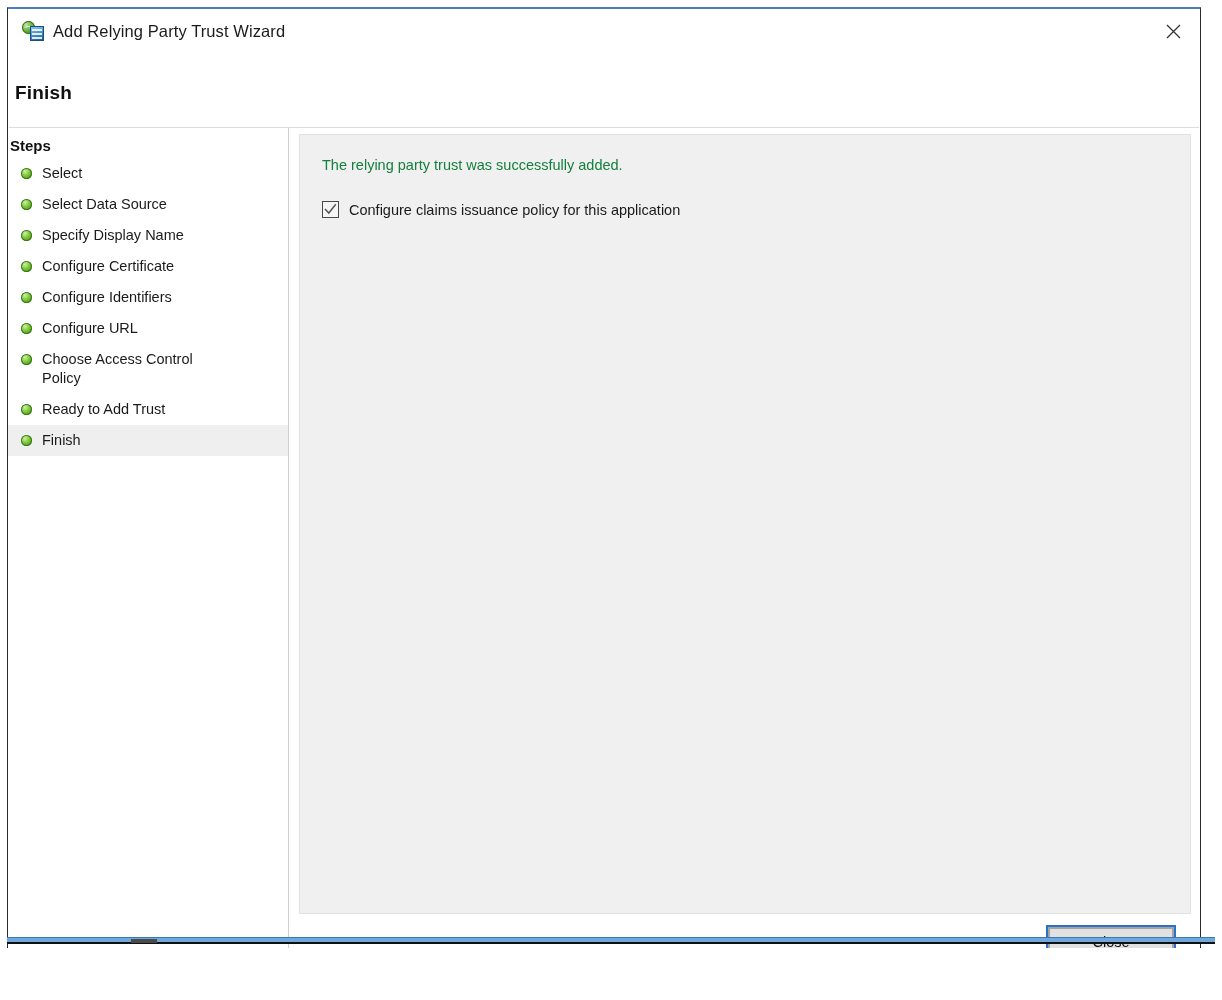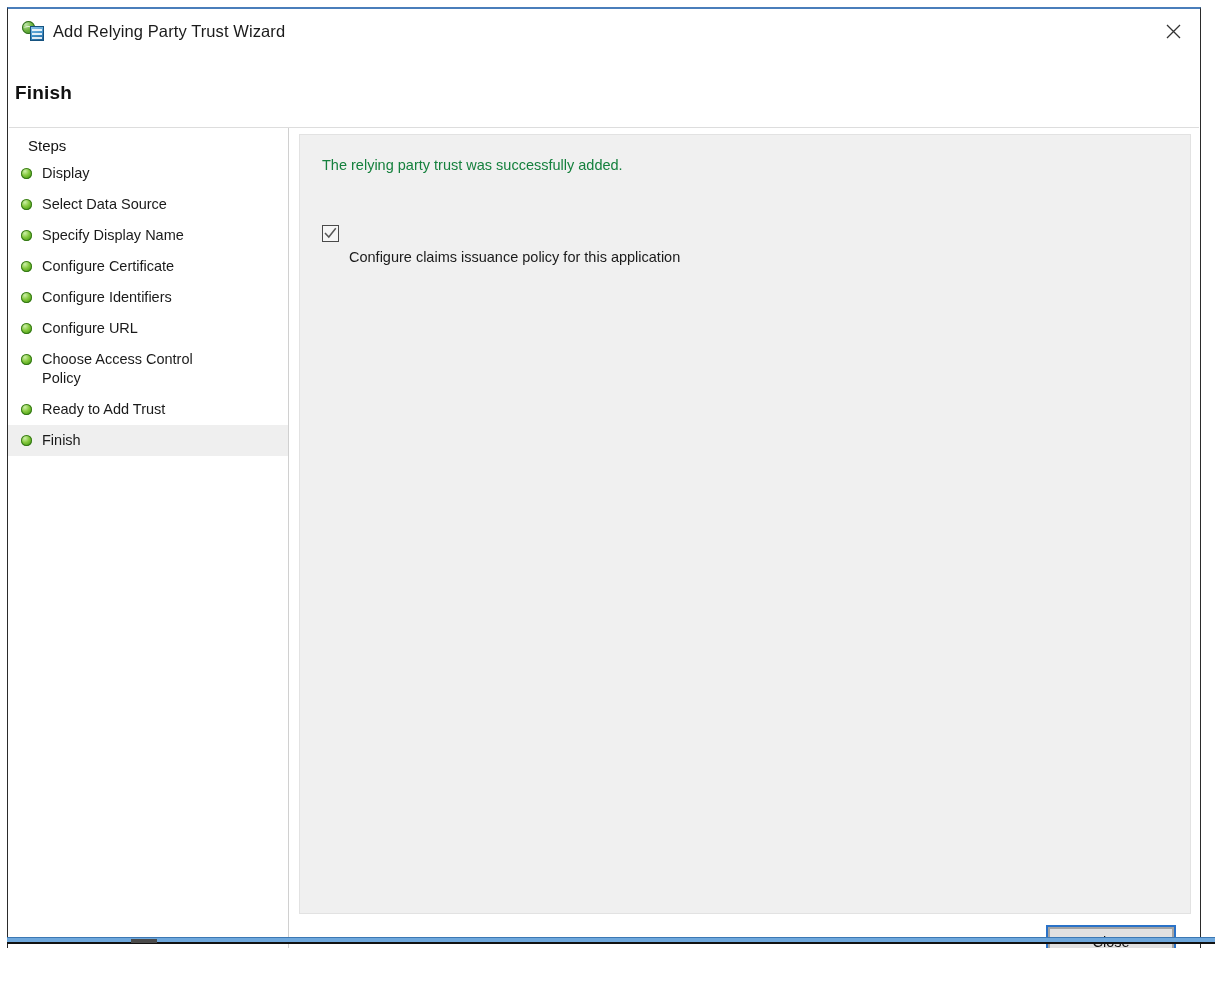--- a/index.html
+++ b/index.html
@@ -151,23 +151,23 @@
     left: 0;
     top: 0;
     width: 281px;
     bottom: 0;
     background: #ffffff;
     border-right: 1px solid #d0d0d0;
     box-sizing: border-box;
     overflow: hidden;
   }
   .steps-title {
-    margin: 9px 0 4px 20px;
+    margin: 9px 0 4px 2px;
     font-size: 15px;
-    font-weight: normal;
+    font-weight: bold;
     color: #111111;
   }
   .steps-list {
     list-style: none;
     margin: 0;
     padding: 0;
   }
   .step {
     position: relative;
     display: flex;
@@ -233,21 +233,20 @@
     height: 17px;
     background: #f6f6f6;
     border: 1px solid #4a4a4a;
     box-sizing: border-box;
     flex: 0 0 auto;
   }
   .checkbox svg { position: absolute; left: 1px; top: 1px; }
   .check-label {
     font-size: 14.5px;
     color: #1a1a1a;
-    margin-top: 48px;
   }
 
   
   .footer {
     position: absolute;
     left: 9px;
     right: 9px;
     bottom: 0;
     height: 62px;
     background: #ffffff;
@@ -319,21 +318,21 @@
     <div class="page-heading">Finish</div>
     <div class="head-rule"></div>
 
     <div class="body-area">
 
       <div class="sidebar">
         <div class="steps-title">Steps</div>
         <ul class="steps-list">
           <li class="step">
             <span class="bullet"></span>
-            <span class="step-label">Display</span>
+            <span class="step-label">Select</span>
           </li>
           <li class="step">
             <span class="bullet"></span>
             <span class="step-label">Select Data Source</span>
           </li>
           <li class="step">
             <span class="bullet"></span>
             <span class="step-label">Specify Display Name</span>
           </li>
           <li class="step">

